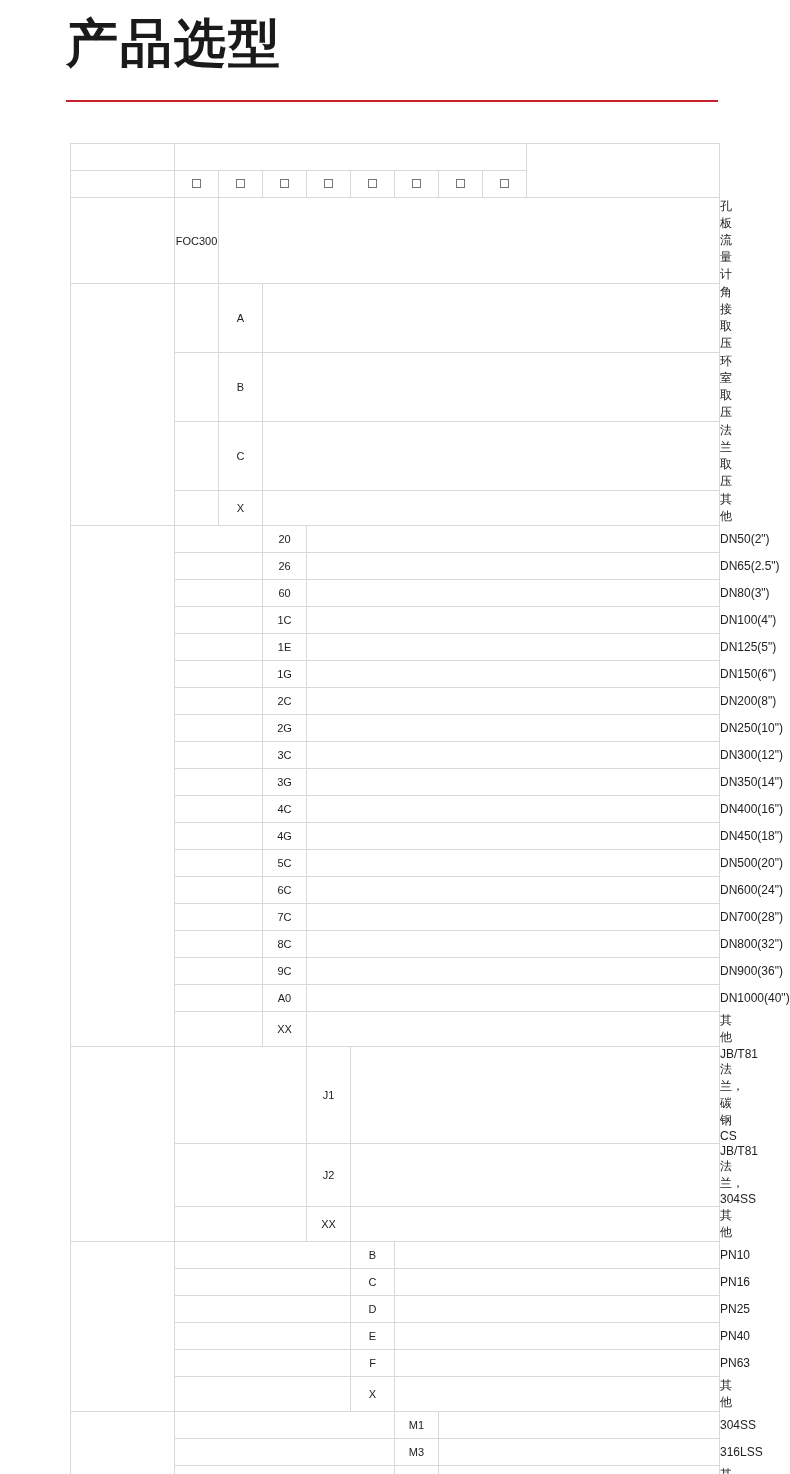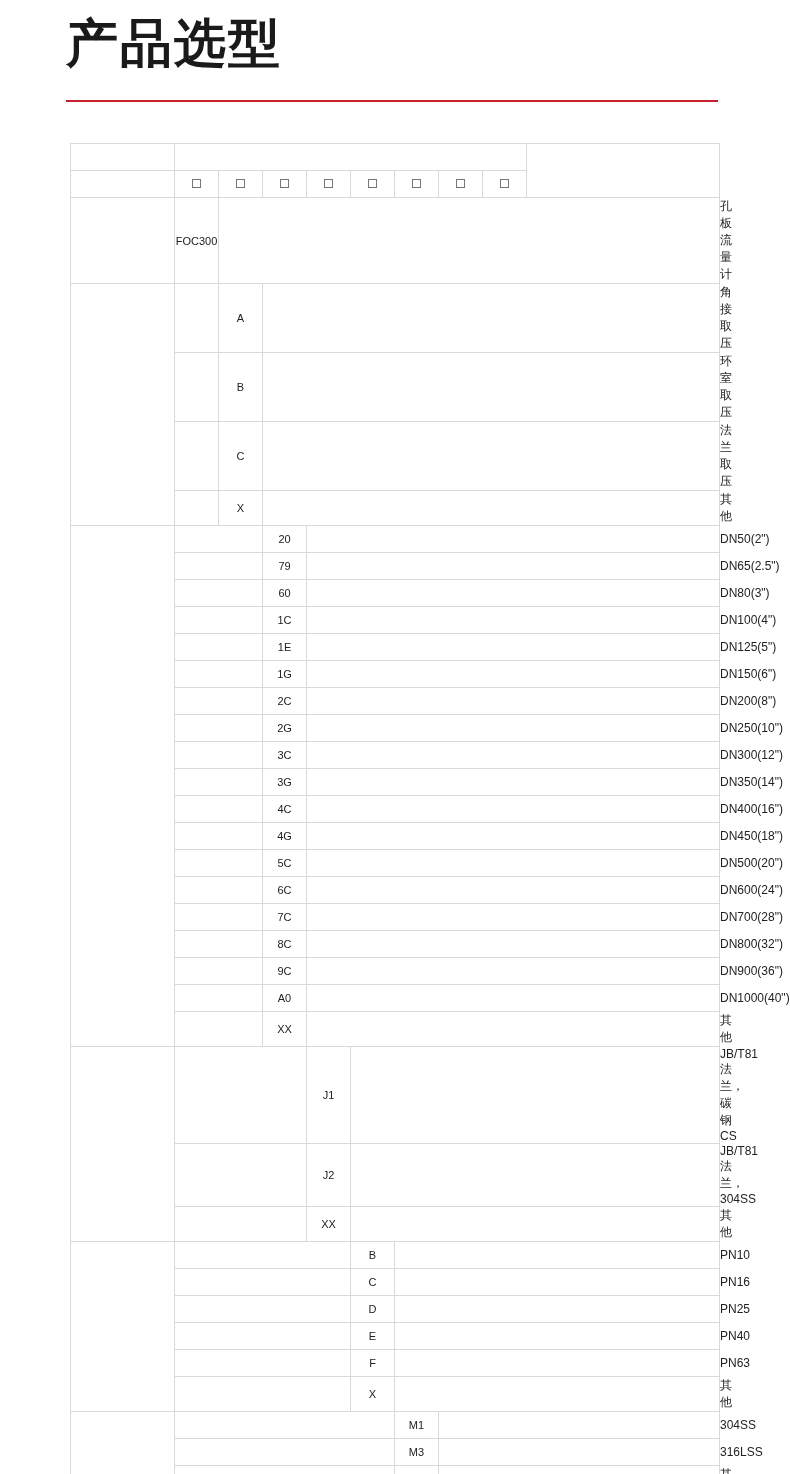--- a/index.html
+++ b/index.html
@@ -174,21 +174,21 @@
           </tr>
           <tr>
             <td class="rowlabel" rowspan="19">公称通径</td>
             <td class="empty" colspan="2"></td>
             <td class="code">20</td>
             <td class="empty" colspan="6"></td>
             <td class="desc">DN50(2")</td>
           </tr>
           <tr>
             <td class="empty" colspan="2"></td>
-            <td class="code">79</td>
+            <td class="code">26</td>
             <td class="empty" colspan="6"></td>
             <td class="desc">DN65(2.5")</td>
           </tr>
           <tr>
             <td class="empty" colspan="2"></td>
             <td class="code">60</td>
             <td class="empty" colspan="6"></td>
             <td class="desc">DN80(3")</td>
           </tr>
           <tr>

